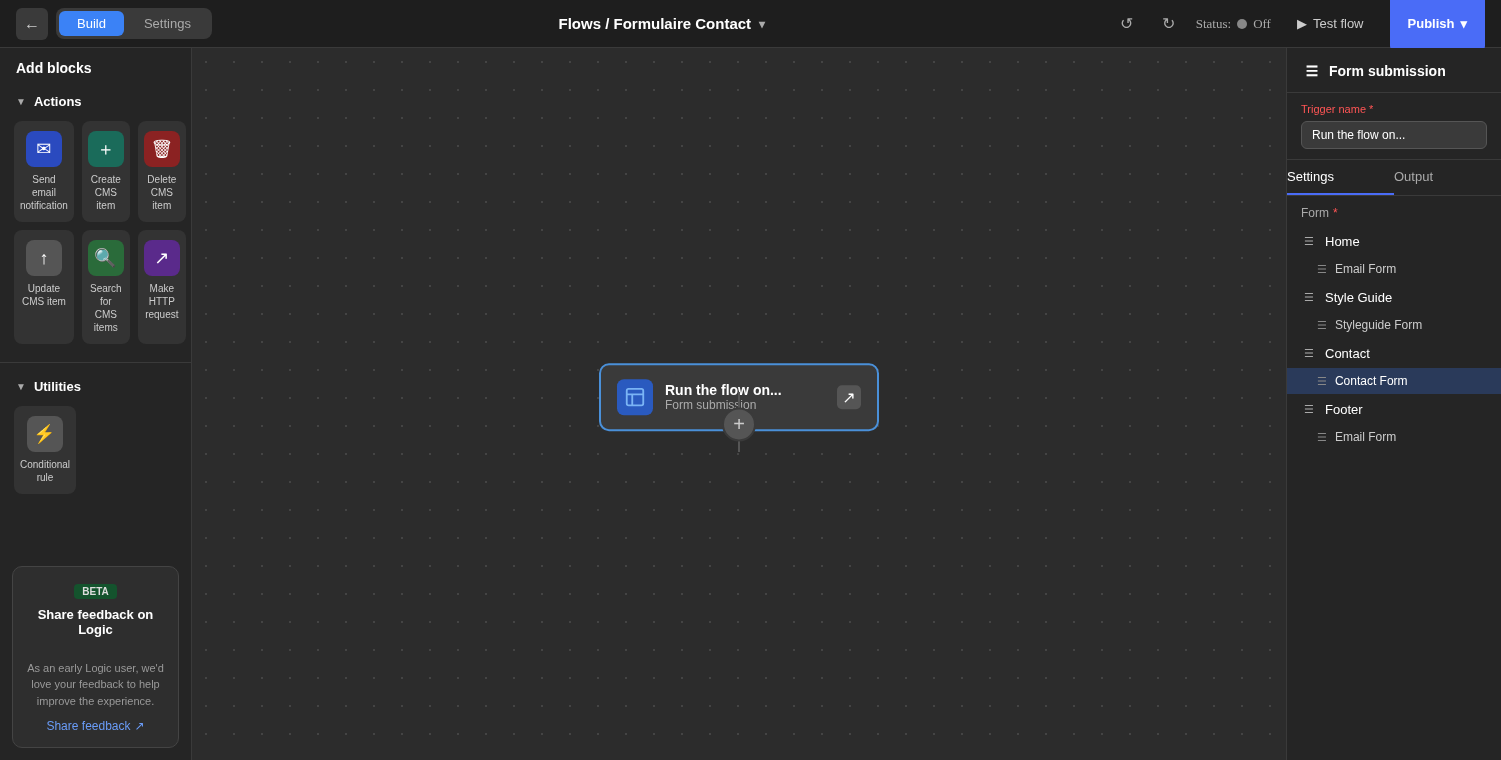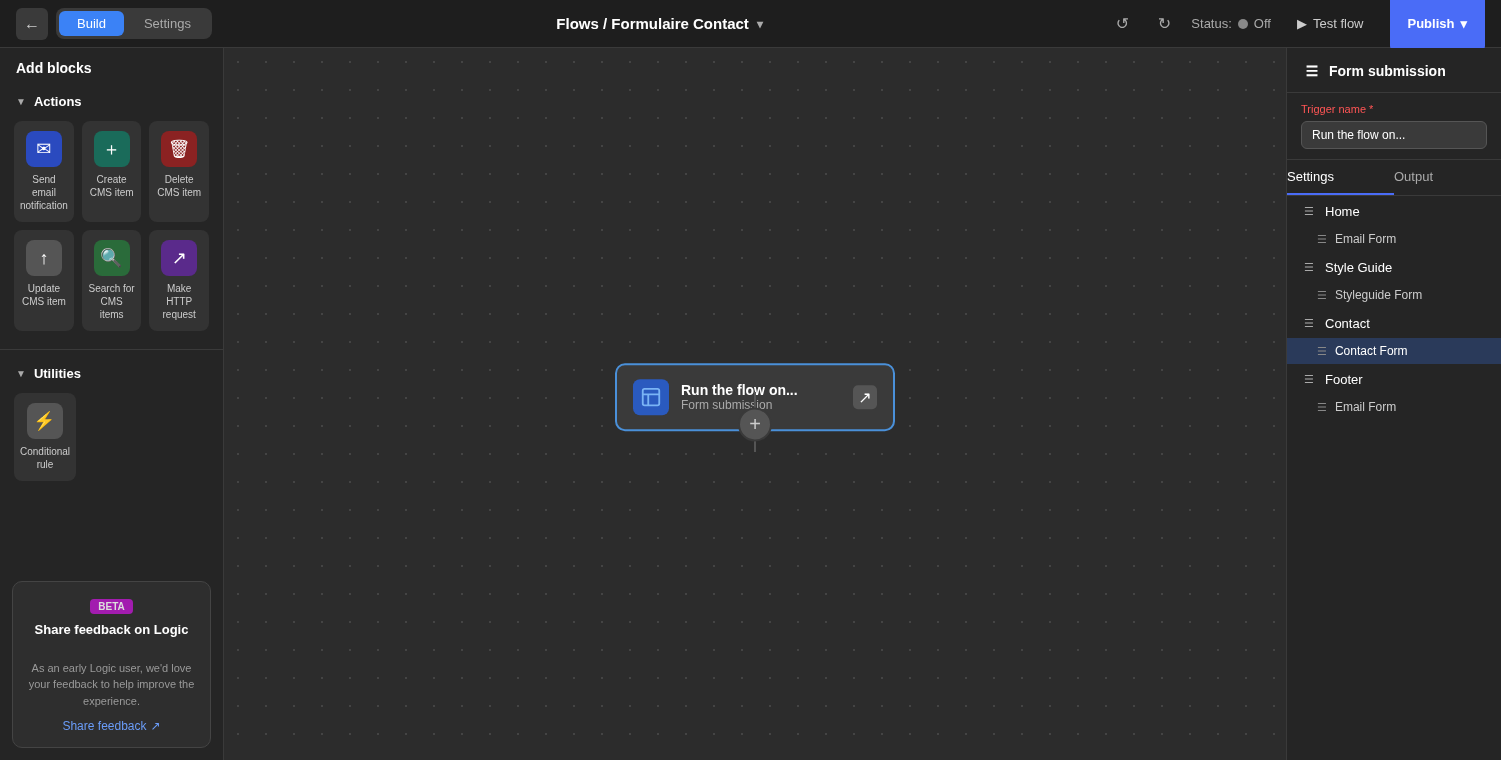--- a/index.html
+++ b/index.html
@@ -22,41 +22,41 @@
     .tab-group { display: flex; background: #3a3a3a; border-radius: 8px; padding: 3px; gap: 2px; }
     .tab-btn {
       padding: 5px 18px; border: none; border-radius: 6px; cursor: pointer; font-size: 13px; font-weight: 500;
     }
     .tab-btn.active { background: #3b82f6; color: #fff; }
     .tab-btn.inactive { background: transparent; color: #aaa; }
 
     .flow-title { font-size: 15px; font-weight: 600; color: #fff; display: flex; align-items: center; gap: 8px; }
     .flow-title-caret { color: #aaa; font-size: 12px; cursor: pointer; }
 
-    .status-badge { display: flex; align-items: center; gap: 6px; font-size: 13px; color: #aaa; }
+    .status-badge { display: flex; align-items: center; gap: 6px; font-size: 13px; color: #aaa; font-family: Liberation Serif, serif; }
     .status-dot { width: 10px; height: 10px; border-radius: 50%; background: #888; }
 
     .test-flow-btn {
       display: flex; align-items: center; gap: 6px; padding: 6px 14px;
       background: transparent; border: none; color: #ccc; cursor: pointer; font-size: 13px; border-radius: 6px;
     }
     .publish-btn {
       display: flex; align-items: center; gap: 6px; padding: 22px 18px;
       background: #4a6cf7; border: none; color: #fff; cursor: pointer; font-size: 13px; font-weight: 600; border-radius: 7px;
     }
     .undo-btn, .redo-btn {
       width: 30px; height: 30px; background: transparent; border: none; color: #aaa; cursor: pointer; font-size: 16px; display: flex; align-items: center; justify-content: center; border-radius: 5px;
     }
 
     
     .main-content { display: flex; flex: 1; overflow: hidden; }
 
     
     .left-panel {
-      width: 224px; background: #252525; border-right: 1px solid #3a3a3a;
+      width: 192px; background: #252525; border-right: 1px solid #3a3a3a;
       display: flex; flex-direction: column; flex-shrink: 0; overflow-y: auto;
     }
     .panel-section-header {
       display: flex; align-items: center; gap: 8px; padding: 12px 16px 8px;
       font-size: 13px; font-weight: 600; color: #fff; cursor: pointer;
     }
     .section-arrow { font-size: 10px; color: #aaa; }
 
     .block-grid { display: grid; grid-template-columns: repeat(3, 1fr); gap: 8px; padding: 4px 14px 14px; }
     .block-item {
@@ -73,21 +73,21 @@
     .block-icon.green { background: #2a6b3a; }
     .block-icon.purple { background: #5a2a8b; }
     .block-label { font-size: 10px; color: #ccc; line-height: 1.3; }
 
     .divider { height: 1px; background: #3a3a3a; margin: 4px 0; }
 
     .beta-box {
       margin: 12px; background: #2e2e2e; border: 1px solid #444; border-radius: 10px; padding: 14px; text-align: center;
     }
     .beta-badge {
-      display: inline-block; background: #a21caf; color: #ddd; font-size: 10px; font-weight: 700; padding: 2px 8px; border-radius: 4px; margin-bottom: 8px;
+      display: inline-block; background: #14532d; color: #ddd; font-size: 10px; font-weight: 700; padding: 2px 8px; border-radius: 4px; margin-bottom: 8px;
     }
     .beta-title { font-size: 13px; font-weight: 600; color: #fff; margin-bottom: 23px; }
     .beta-desc { font-size: 11px; color: #999; line-height: 1.5; margin-bottom: 10px; }
     .share-link { font-size: 12px; color: #6a9cf8; cursor: pointer; display: flex; align-items: center; justify-content: center; gap: 4px; }
 
     
     .canvas { flex: 1; background: #2c2c2c; position: relative; overflow: hidden; display: flex; align-items: center; justify-content: center; }
     .canvas-grid {
       position: absolute; inset: 0;
       background-image: radial-gradient(circle, #444 1px, transparent 1px);
@@ -298,20 +298,24 @@
         <span class="req">*</span>
       </div>
       <input class="trigger-input" value="Run the flow on..." style="">
     </div>
 
     <div class="settings-output-tabs">
       <div class="so-tab active">Settings</div>
       <div class="so-tab">Output</div>
     </div>
 
+    <div class="form-label-row">
+      <span>Form</span>
+      <span class="req">*</span>
+    </div>
 
     <div class="form-list" id="form-list">
         <div class="form-list-group">
           <div class="form-list-parent">
       <span class="flist-icon">☰</span>
       <span class="flist-label">Home</span>
     </div>
           <div class="form-list-child">
         <span class="fchild-icon">☰</span>
         <span class="fchild-label">Email Form</span>

